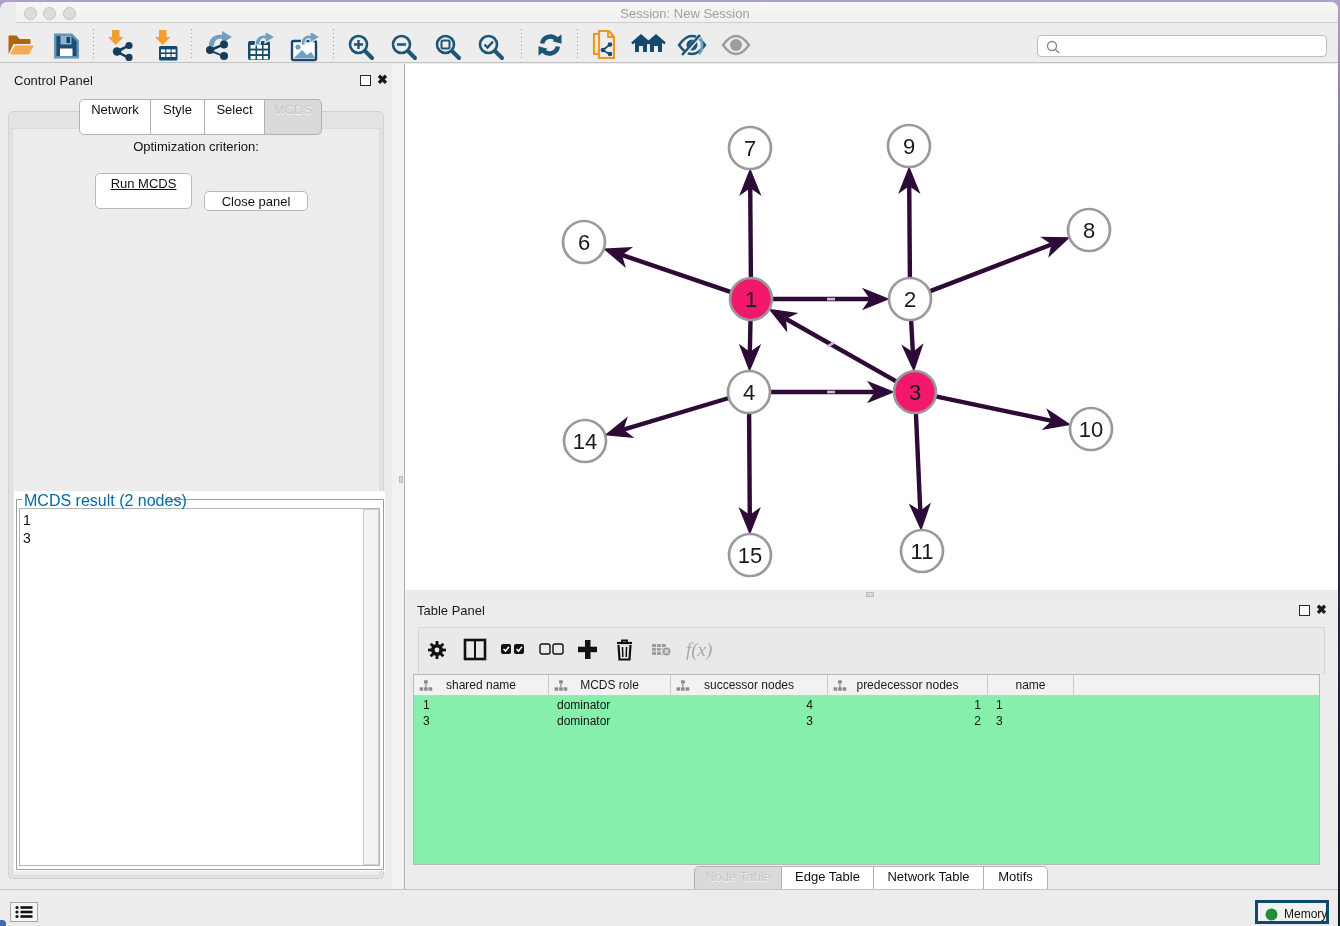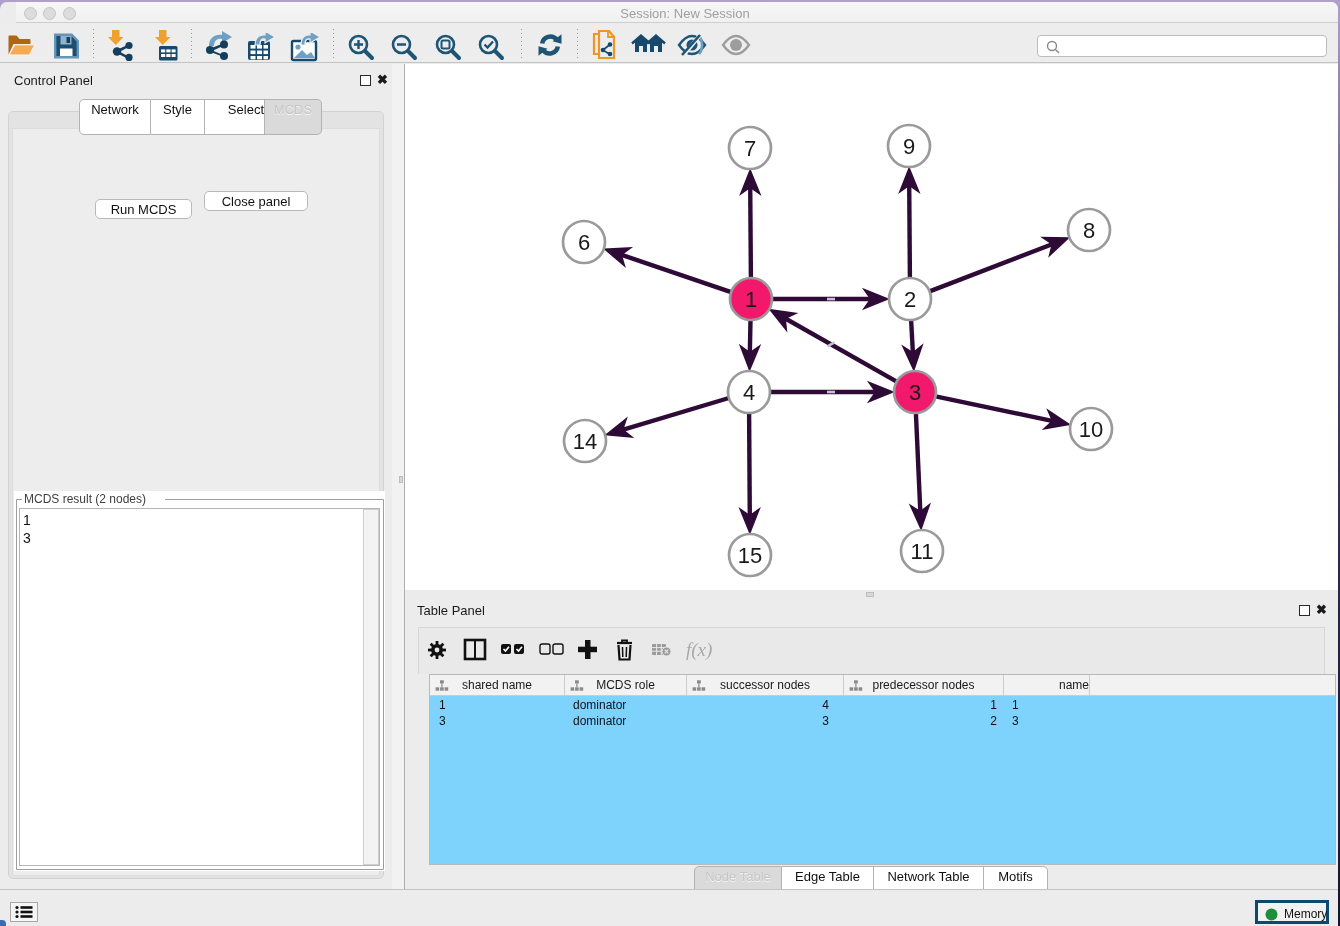--- a/index.html
+++ b/index.html
@@ -53,22 +53,22 @@
 #iframetitle { position:absolute; left:0; top:4px; width:100%; text-align:center;
   font-size:13px; font-weight:bold; color:#1a1a1a; }
 #hdiv { position:absolute; left:405px; top:588px; width:933px; height:9px; background:#ebebeb; }
 #hdivhandle { position:absolute; left:461px; top:2px; width:8px; height:5px;
   background:#d8d8d8; border:1px solid #bdbdbd; }
 
 #tpanel { position:absolute; left:405px; top:597px; width:933px; height:290px; background:#ececec; }
 #tpanel .hdr { position:absolute; left:12px; top:4px; font-size:13px; color:#1a1a1a; }
 #ttoolbar { position:absolute; left:13px; top:28px; width:907px; height:47px;
   background:#e9e9e9; border:1px solid #d6d6d6; border-bottom:none; }
-#tablebox { position:absolute; left:24px; top:75px; width:907px; height:191px;
-  background:#7dd3fc; border:1px solid #b9b9b9; }
+#tablebox { position:absolute; left:8px; top:75px; width:907px; height:191px;
+  background:#86efac; border:1px solid #b9b9b9; }
 #thead { position:absolute; left:0; top:0; width:100%; height:21px;
   background:#f2f2f2; border-bottom:1px solid #cccccc; }
 .thcell { position:absolute; top:0; height:21px; border-right:1px solid #cccccc;
   font-size:12px; color:#1a1a1a; text-align:center; line-height:21px; }
 .trow { position:absolute; left:0; width:100%; height:16px; font-size:12px; color:#111; }
 .tcell { position:absolute; top:1px; }
 
 #btabs { position:absolute; left:289px; top:267px; display:flex; }
 
 #statusbar { position:absolute; left:0; top:887px; width:1338px; height:39px;
@@ -251,37 +251,38 @@
     </div>
   </div>
 
   <div id="cpanel">
     <div class="hdr">Control Panel</div>
     <div class="floatico" style="left:360px; top:11px;"></div>
     <div class="closeico" style="left:377px; top:8px;">✖</div>
     <div class="tabrow" style="left:79px; top:35px;">
       <div class="tab first" style="width:72px;">Network</div>
       <div class="tab" style="width:54px;">Style</div>
-      <div class="tab" style="width:60px;text-align:right;">Select</div>
+      <div class="tab" style="width:60px;">Select</div>
       <div class="tab last sel" style="width:57px;">MCDS</div>
     </div>
     <div id="tabpane">
       <div id="innerpane">
-        <div class="btn" style="left:82px; top:70px; width:97px; height:20px; line-height:19px;">Run MCDS</div>
+        <div style="position:absolute;left:0;top:10px;width:100%;text-align:center;font-size:13px;color:#111;">Optimization criterion:</div>
+        <div class="btn" style="left:82px; top:44px; width:97px; height:36px; line-height:19px;text-decoration:underline;">Run MCDS</div>
         <div class="btn" style="left:191px; top:62px; width:104px; height:20px; line-height:19px;">Close panel</div>
       </div>
     </div>
     <div id="mcdsbox">
 
       <svg width="371" height="380" style="position:absolute;left:0;top:0;">
         <polyline points="8,8.5 2.5,8.5 2.5,378.5 369.5,378.5 369.5,8.5 151,8.5" fill="none" stroke="#9e9e9e" stroke-width="1"></polyline>
         <rect x="5.5" y="17.5" width="360" height="357" fill="#fff" stroke="#b5b5b5" stroke-width="1"></rect>
         <rect x="349.5" y="18.5" width="15" height="355" fill="#f3f3f3" stroke="#cfcfcf" stroke-width="1"></rect>
       </svg>
-      <div style="position:absolute;left:10px;top:1px;font-size:12px;color:#404040;">MCDS result (2 nodes)</div>
+      <div style="position:absolute;left:10px;top:1px;font-size:16px;color:#0369a1;">MCDS result (2 nodes)</div>
       <div style="position:absolute;left:9px;top:20px;font-size:14px;color:#111;line-height:18px;">1<br>3</div>
     </div>
   </div>
 
   <div id="vdiv">
         <div id="vdivhandle"></div>
       </div>
 
   <div id="netarea">
     <svg id="graph" width="933" height="502" style="position:absolute;left:0;top:24px;" viewBox="0 0 933 502">
@@ -448,21 +449,21 @@
               </svg>successor nodes</div>
         <div class="thcell" style="left:414px; width:160px;"><svg width="14" height="12" style="position:absolute;left:5px;top:5px;" viewBox="0 0 14 12">
                 <g fill="#8a8a8a">
                   <rect x="5" y="0.3" width="3.8" height="3.2"></rect>
                   <rect x="0.6" y="7.3" width="3.6" height="3.4"></rect>
                   <rect x="5.1" y="7.3" width="3.6" height="3.4"></rect>
                   <rect x="9.6" y="7.3" width="3.6" height="3.4"></rect>
                 </g>
                 <path d="M6.9 3.5 L6.9 7.3" stroke="#8a8a8a" stroke-width="1.2" fill="none"></path>
               </svg>predecessor nodes</div>
-        <div class="thcell" style="left:574px; width:86px;text-align:right;">name</div>
+        <div class="thcell" style="left:574px; width:86px;">name</div>
       </div>
       <div class="trow" style="top:22px;">
         <span class="tcell" style="left:9px;">1</span>
         <span class="tcell" style="left:143px;">dominator</span>
         <span class="tcell" style="left:257px; width:142px; text-align:right;">4</span>
         <span class="tcell" style="left:414px; width:153px; text-align:right;">1</span>
         <span class="tcell" style="left:582px;">1</span>
       </div>
       <div class="trow" style="top:38px;">
         <span class="tcell" style="left:9px;">3</span>

